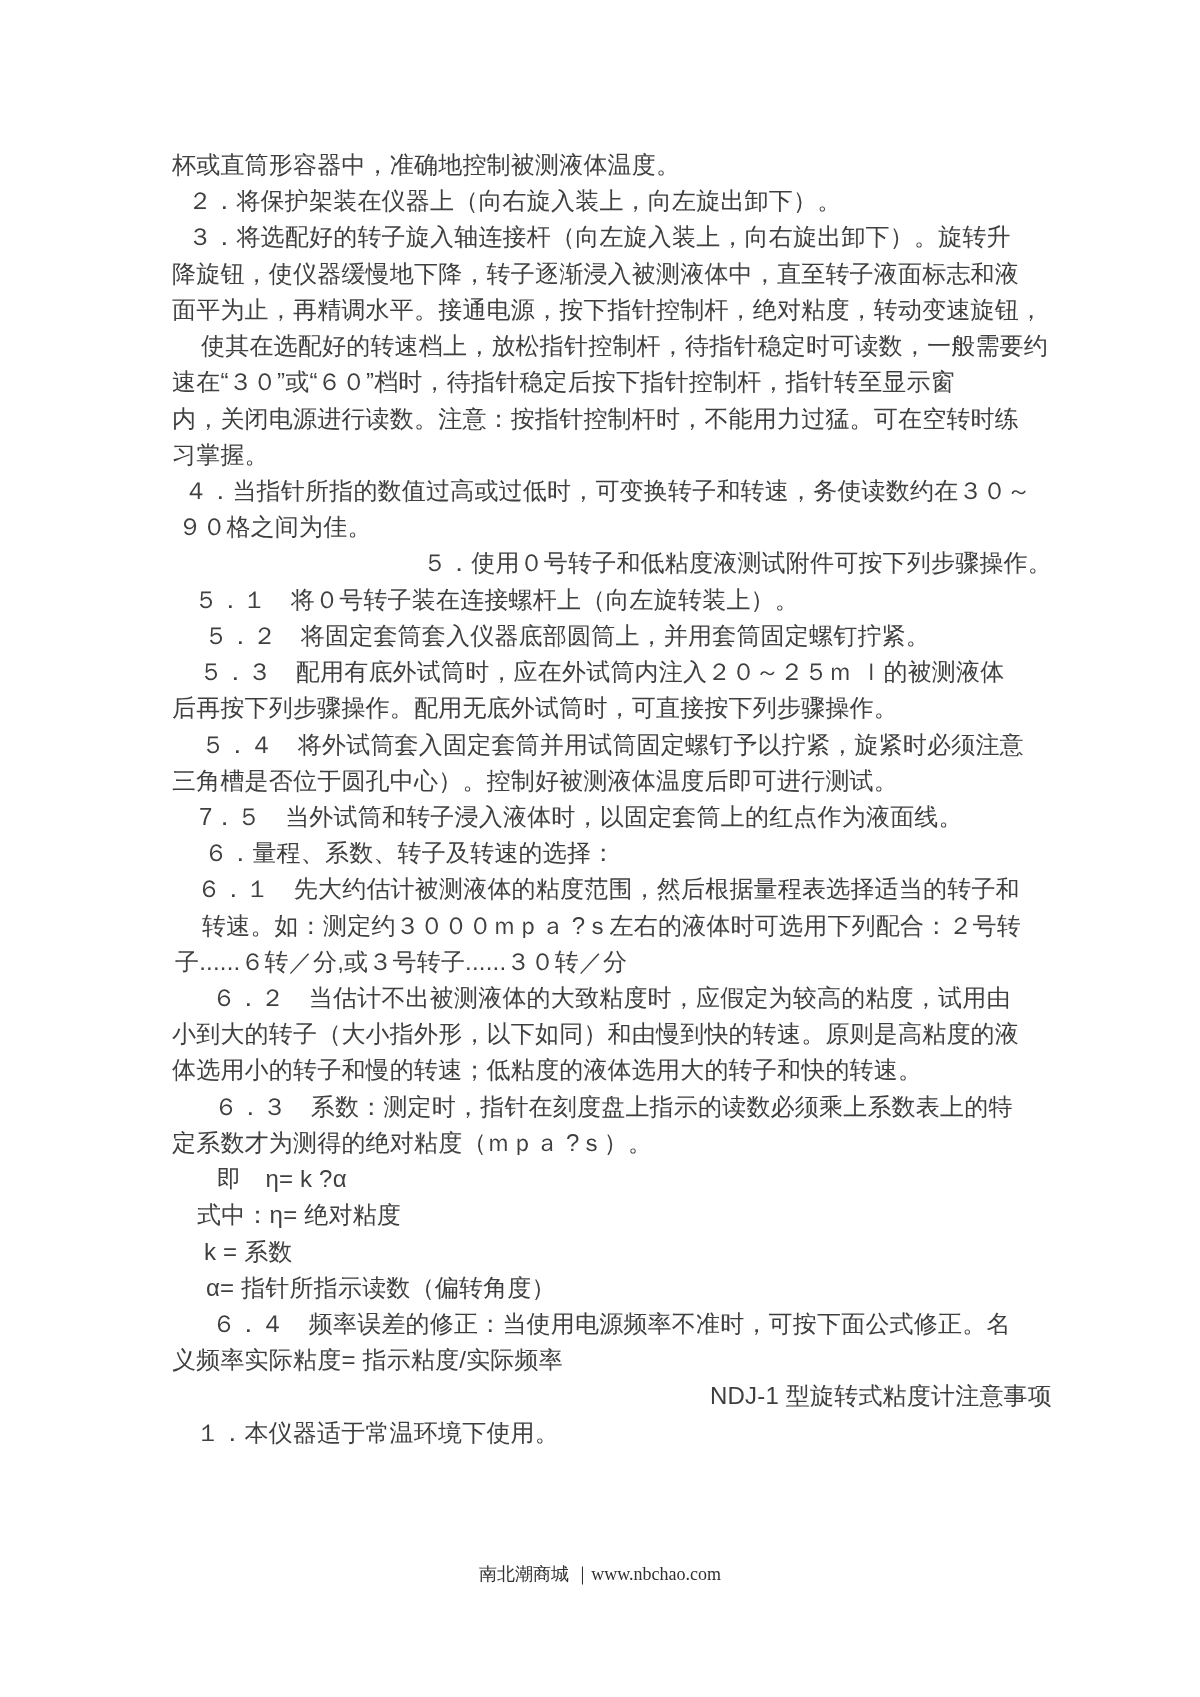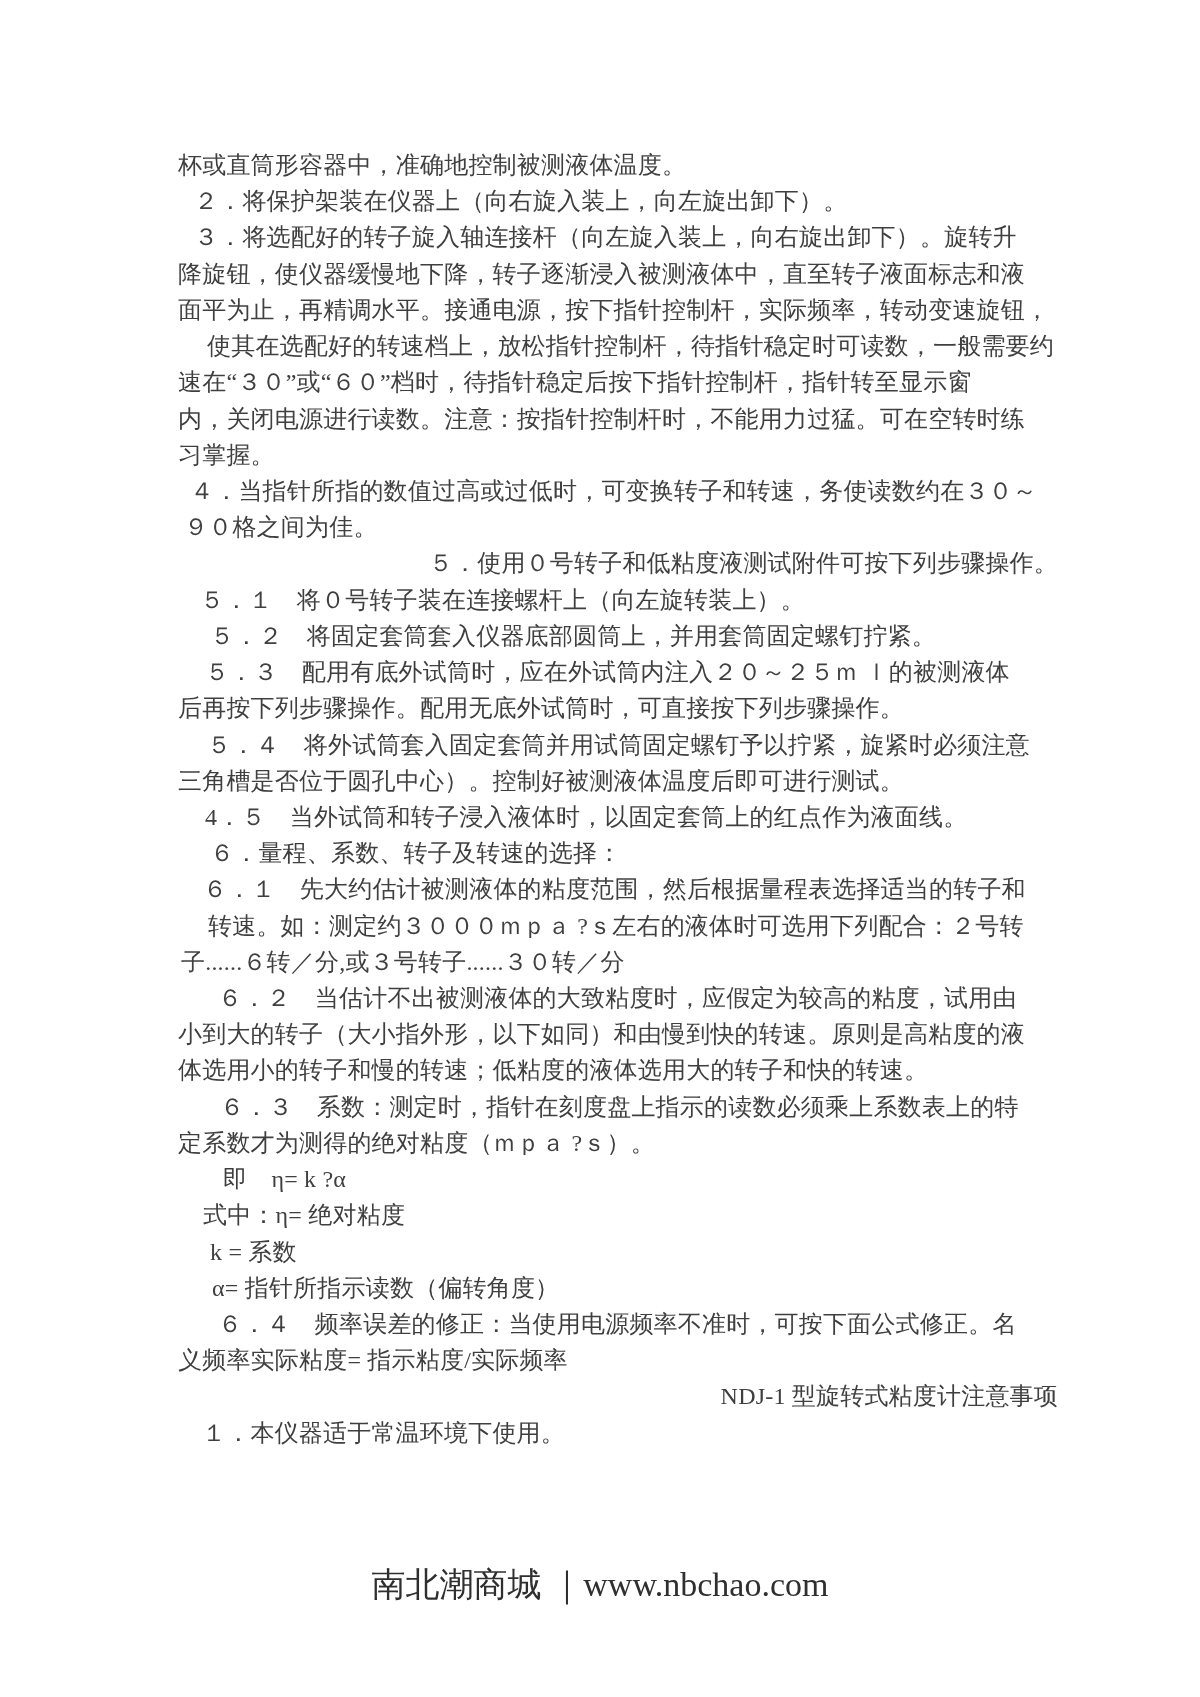--- a/index.html
+++ b/index.html
@@ -14,69 +14,68 @@
     overflow: hidden;
     font-family: "Liberation Sans", sans-serif;
   }
   .page {
     position: absolute;
     inset: 0;
     background: var(--bg, #ffffff);
   }
   .content {
     position: absolute;
-    left: 178px;
+    left: 172px;
     top: 147px;
     width: 880px;
-    font-family: Liberation Serif, serif;
   }
   .line {
     height: 36.22px;
     line-height: 36.22px;
     font-size: 24px;
     color: var(--text, #3f3f3f);
     white-space: nowrap;
     letter-spacing: 0.2px;
   }
   .footer {
     position: absolute;
     top: 1562px;
     left: 0;
     width: 1200px;
     text-align: center;
     font-family: "Liberation Serif", serif;
-    font-size: 34px;
+    font-size: 18px;
     color: var(--footer, #2f2f2f);
     white-space: nowrap;
   }
 </style>
 </head>
 <body style="--bg: #ffffff; --text: #3f3f3f; --footer: #2f2f2f;">
 
 <div class="page">
   <div class="content">
       <div class="line" style="padding-left: 0px;">杯或直筒形容器中，准确地控制被测液体温度。</div>
       <div class="line" style="padding-left: 16px;">２．将保护架装在仪器上（向右旋入装上，向左旋出卸下）。</div>
       <div class="line" style="padding-left: 16px;">３．将选配好的转子旋入轴连接杆（向左旋入装上，向右旋出卸下）。旋转升</div>
       <div class="line" style="padding-left: 0px;">降旋钮，使仪器缓慢地下降，转子逐渐浸入被测液体中，直至转子液面标志和液</div>
-      <div class="line" style="padding-left: 0px;">面平为止，再精调水平。接通电源，按下指针控制杆，实际频率，转动变速旋钮，</div>
+      <div class="line" style="padding-left: 0px;">面平为止，再精调水平。接通电源，按下指针控制杆，绝对粘度，转动变速旋钮，</div>
       <div class="line" style="padding-left: 0px; margin-left: 29px;">使其在选配好的转速档上，放松指针控制杆，待指针稳定时可读数，一般需要约</div>
       <div class="line" style="padding-left: 0px;">速在“３０”或“６０”档时，待指针稳定后按下指针控制杆，指针转至显示窗</div>
       <div class="line" style="padding-left: 0px;">内，关闭电源进行读数。注意：按指针控制杆时，不能用力过猛。可在空转时练</div>
       <div class="line" style="padding-left: 0px;">习掌握。</div>
       <div class="line" style="padding-left: 12px;">４．当指针所指的数值过高或过低时，可变换转子和转速，务使读数约在３０～</div>
       <div class="line" style="padding-left: 6px;">９０格之间为佳。</div>
       <div class="line" style="padding-left: 24px; text-align: right;">５．使用０号转子和低粘度液测试附件可按下列步骤操作。</div>
       <div class="line" style="padding-left: 22px;">５．１　将０号转子装在连接螺杆上（向左旋转装上）。</div>
       <div class="line" style="padding-left: 32px;">５．２　将固定套筒套入仪器底部圆筒上，并用套筒固定螺钉拧紧。</div>
       <div class="line" style="padding-left: 27px;">５．３　配用有底外试筒时，应在外试筒内注入２０～２５ｍ ｌ的被测液体</div>
       <div class="line" style="padding-left: 0px;">后再按下列步骤操作。配用无底外试筒时，可直接按下列步骤操作。</div>
       <div class="line" style="padding-left: 29px;">５．４　将外试筒套入固定套筒并用试筒固定螺钉予以拧紧，旋紧时必须注意</div>
       <div class="line" style="padding-left: 0px;">三角槽是否位于圆孔中心）。控制好被测液体温度后即可进行测试。</div>
-      <div class="line" style="padding-left: 27px;">4．５　当外试筒和转子浸入液体时，以固定套筒上的红点作为液面线。</div>
+      <div class="line" style="padding-left: 27px;">7．５　当外试筒和转子浸入液体时，以固定套筒上的红点作为液面线。</div>
       <div class="line" style="padding-left: 32px;">６．量程、系数、转子及转速的选择：</div>
       <div class="line" style="padding-left: 25px;">６．１　先大约估计被测液体的粘度范围，然后根据量程表选择适当的转子和</div>
       <div class="line" style="padding-left: 0px; margin-left: 30px;">转速。如：测定约３０００ｍｐａ ?ｓ左右的液体时可选用下列配合：２号转</div>
       <div class="line" style="padding-left: 3px;">子......６转／分,或３号转子......３０转／分</div>
       <div class="line" style="padding-left: 40px;">６．２　当估计不出被测液体的大致粘度时，应假定为较高的粘度，试用由</div>
       <div class="line" style="padding-left: 0px;">小到大的转子（大小指外形，以下如同）和由慢到快的转速。原则是高粘度的液</div>
       <div class="line" style="padding-left: 0px;">体选用小的转子和慢的转速；低粘度的液体选用大的转子和快的转速。</div>
       <div class="line" style="padding-left: 42px;">６．３　系数：测定时，指针在刻度盘上指示的读数必须乘上系数表上的特</div>
       <div class="line" style="padding-left: 0px;">定系数才为测得的绝对粘度（ｍｐａ ?ｓ）。</div>
       <div class="line" style="padding-left: 45px;">即　η= k  ?α</div>

